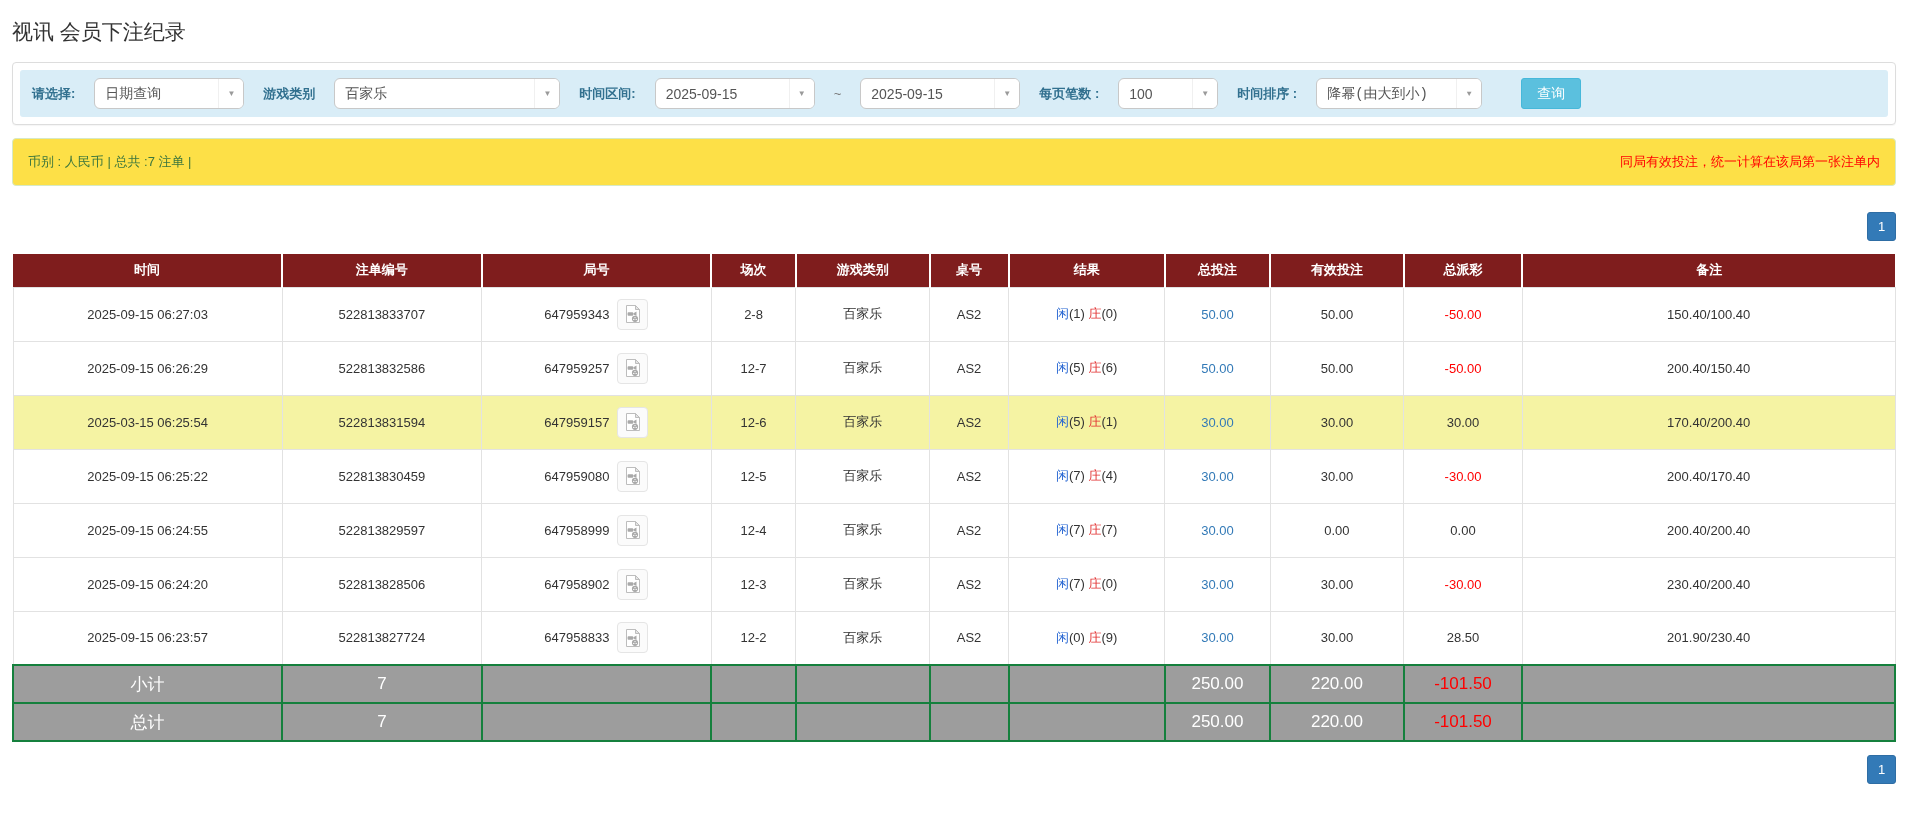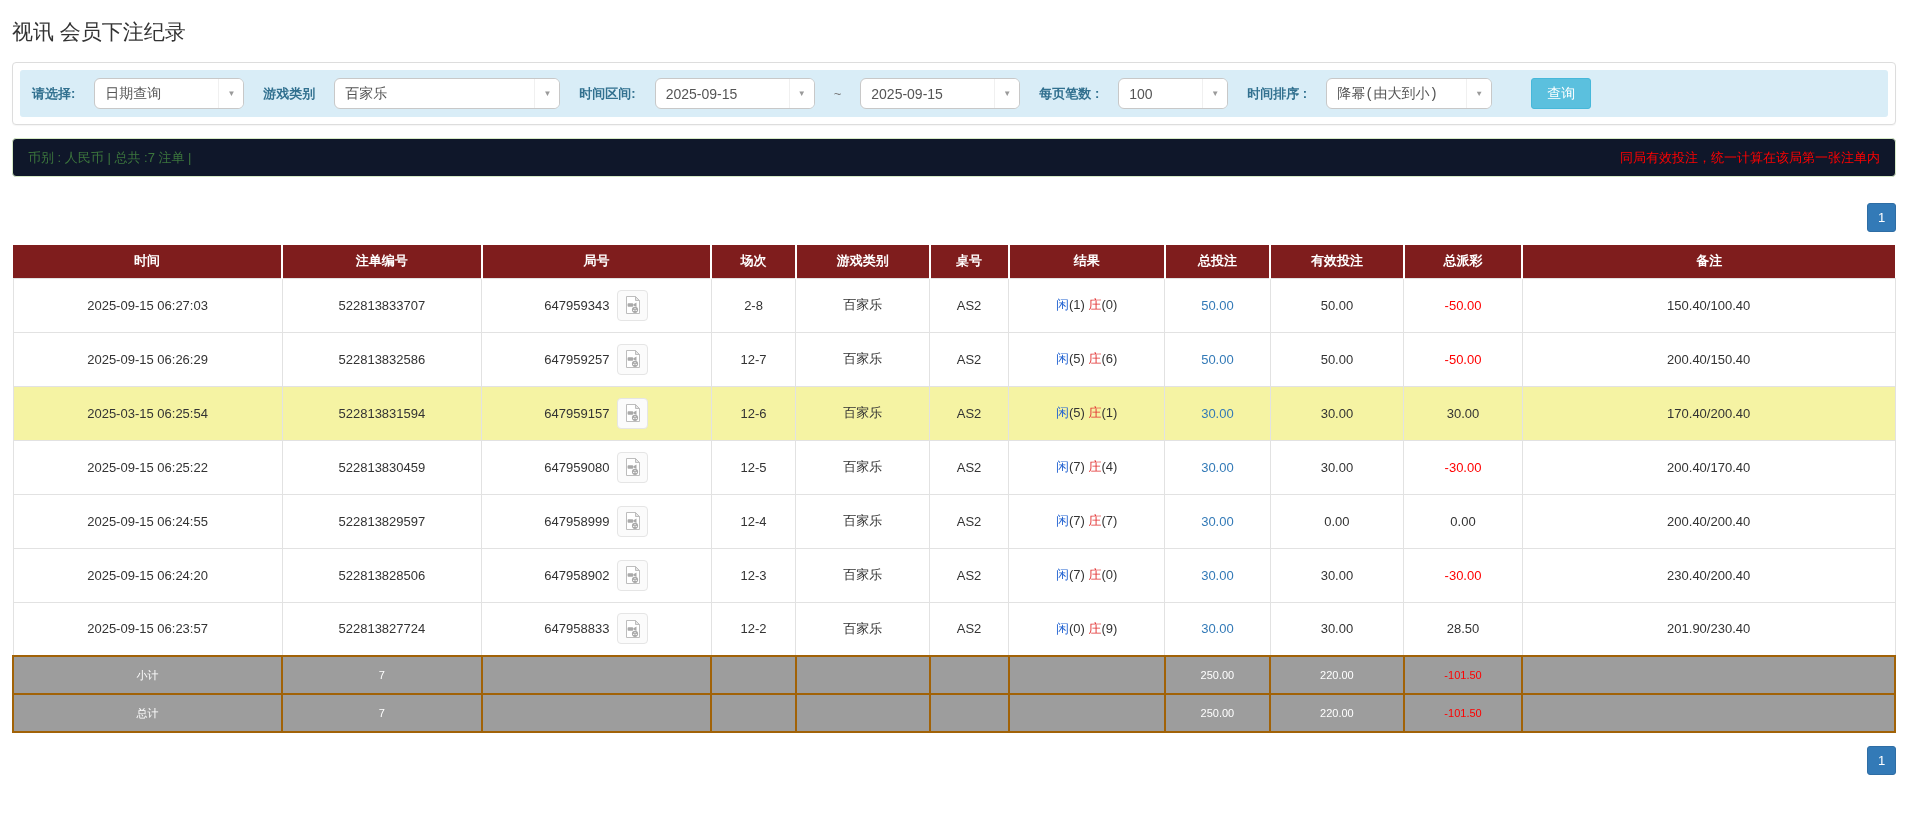--- a/index.html
+++ b/index.html
@@ -13,41 +13,41 @@
   .page-title { font-size: 21px; font-weight: 500; color:#333; margin: 10px 0 16px 0; }
 
   
   .filter-panel { background:#fff; border:1px solid #ddd; border-radius:4px; padding:7px; box-shadow:0 1px 1px rgba(0,0,0,.04); }
   .filter-bar { background:#d9edf7; border-radius:3px; padding:8px 12px; display:flex; align-items:center; gap:19px; }
   .flabel { color:#31708f; font-weight:bold; font-size:13px; white-space:nowrap; }
   .tilde { color:#777; font-size:13px; }
   .combo { display:inline-flex; align-items:stretch; background:#fff; border:1px solid #c8c8c8; border-radius:6px; height:31px; overflow:hidden; }
   .combo-text { padding:0 10px; font-size:14px; color:#555; display:flex; align-items:center; white-space:nowrap; flex:1; }
   .combo-arrow { width:25px; display:flex; align-items:center; justify-content:center; color:#9a9a9a; font-size:8px; border-left:1px solid #f0f0f0; background:#fff; cursor:pointer; }
-  .w-select { width:150px; } .w-game { width:226px; } .w-date { width:160px;justify-content:center; } .w-size { width:110px; } .w-sort { width:166px;font-family:Liberation Mono, monospace; }
+  .w-select { width:150px; } .w-game { width:226px; } .w-date { width:160px;justify-content:center; } .w-size { width:100px; } .w-sort { width:166px;font-family:Liberation Mono, monospace; }
   .btn-query { background:#5bc0de; border:1px solid #46b8da; color:#fff; font-size:14px; height:31px; padding:0 15px; border-radius:3px; cursor:pointer; margin-left:20px; }
 
   
-  .summary-bar { margin-top:13px; background:#0f172a; border:1px solid #d6e9c6; border-radius:4px; padding:0 15px; height:39px; display:flex; justify-content:space-between; align-items:center; }
+  .summary-bar { margin-top:13px; background:#fde047; border:1px solid #d6e9c6; border-radius:4px; padding:0 15px; height:48px; display:flex; justify-content:space-between; align-items:center; }
   .summary-left { color:#3c763d; font-size:13px; }
   .summary-right { color:#ff0000; font-size:13px; }
 
   
   .pager { display:flex; justify-content:flex-end; }
   .pager-top { margin:26px 0 13px 0; }
   .pager-bottom { margin:13px 0 10px 0; }
   .page-btn { width:29px; height:29px; background:#337ab7; border:1px solid #2e6da4; color:#fff; font-size:13px; border-radius:3px; cursor:pointer; padding:0; }
 
   
   table.records { width:100%; border-collapse:collapse; table-layout:fixed; }
   .records thead th { background:#7f1d1d; color:#fff; font-size:13px; font-weight:bold; height:33px; border-right:2px solid #fff; text-align:center; }
   .records thead th:last-child { border-right:none; }
   .records tbody td { background:#fff; border:1px solid #e2e2e2; height:54px; text-align:center; font-size:13px; color:#333; vertical-align:middle; }
   .records tbody tr.hl td { background:#f5f3a3; }
-  .records tfoot td { background:#9d9d9d; color:#fff; height:38px; border:2px solid #a16207; text-align:center; font-size:11px; }
+  .records tfoot td { background:#9d9d9d; color:#fff; height:38px; border:2px solid #15803d; text-align:center; font-size:17px; }
   .neg { color:#ff0000; }
   .link { color:#337ab7; cursor:pointer; }
   .player { color:#2464d2; }
   .banker { color:#e23333; }
   .rv { color:#333; }
   .round-wrap { display:inline-flex; align-items:center; gap:8px; }
   .video-btn { width:31px; height:31px; background:#fbfbfb; border:1px solid #e5e5e5; border-radius:4px; display:inline-flex; align-items:center; justify-content:center; cursor:pointer; padding:0; }
 </style>
 </head>
 <body>

